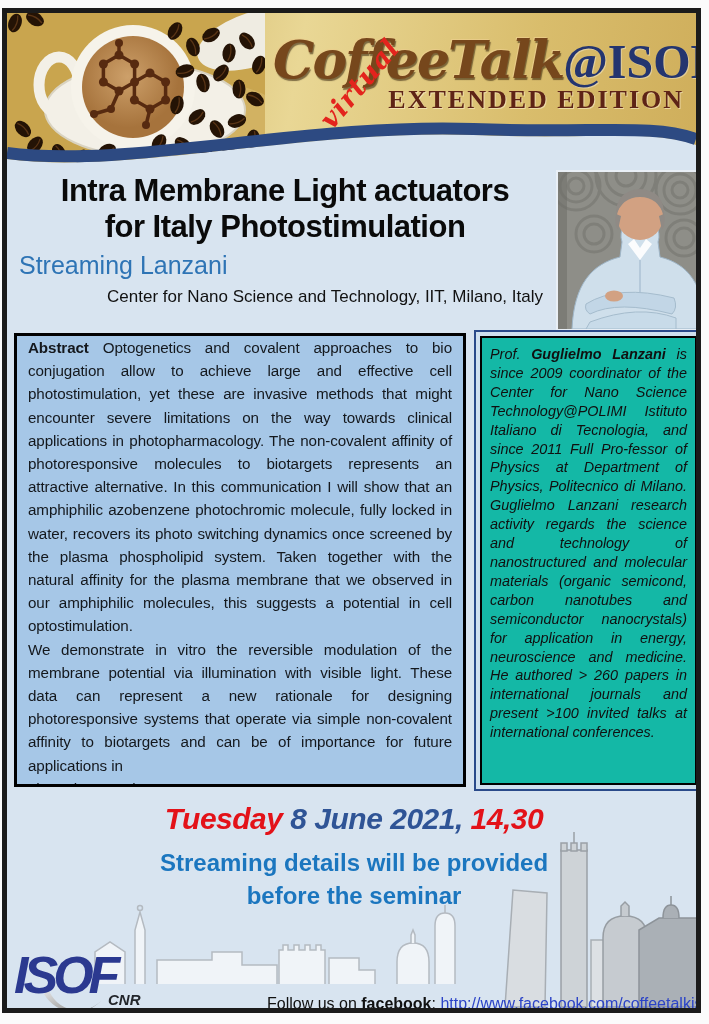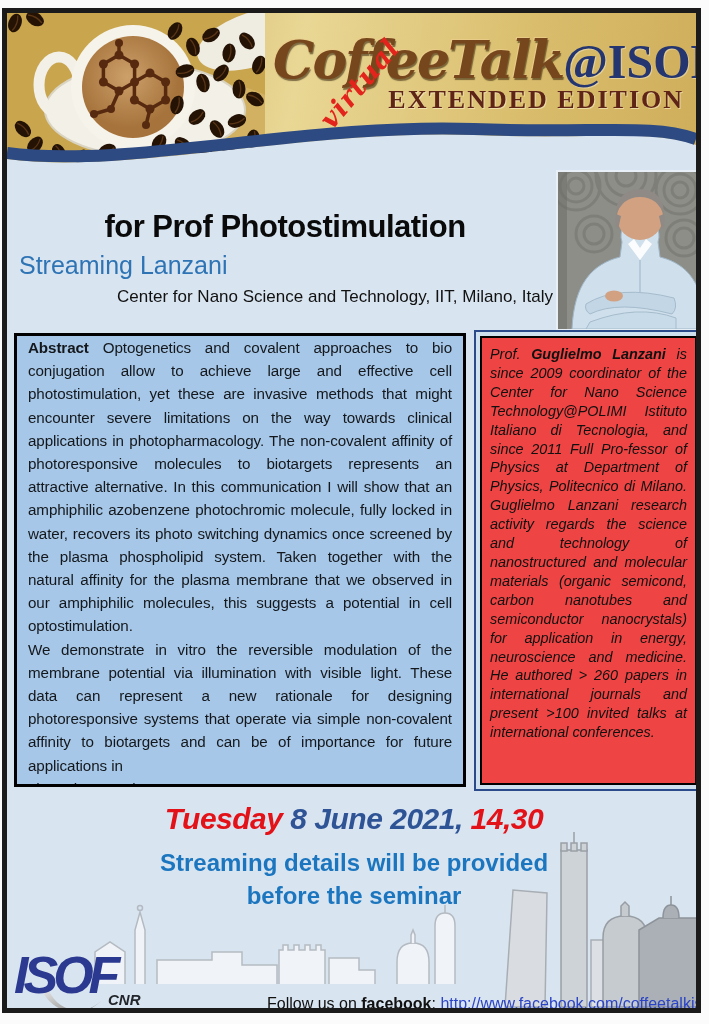--- a/index.html
+++ b/index.html
@@ -41,40 +41,40 @@
   
   .title-block{
     position:absolute;left:8px;top:160px;width:540px;text-align:center;z-index:2;
     font-weight:bold;font-size:31px;line-height:36px;color:#0a0a0a;letter-spacing:-0.5px;
   }
   .speaker-name{
     position:absolute;left:12px;top:238px;font-size:25px;color:#2e74b5;z-index:2;
   }
   .affiliations{
     position:absolute;left:0;top:272px;width:536px;text-align:right;z-index:2;
-    font-size:17px;line-height:24px;color:#111;margin-left:10px;
+    font-size:17px;line-height:24px;color:#111;
   }
   .speaker-photo{
     position:absolute;left:549px;top:157px;z-index:2;border:2px solid #e9eff6;
   }
   
   .abstract-box{
     position:absolute;left:7px;top:320px;width:452px;height:454px;box-sizing:border-box;
     background:#a6c7e7;border:3px solid #000;padding:0 11px;overflow:hidden;
     font-size:15.2px;line-height:23.2px;text-align:justify;color:#14181d;letter-spacing:-0.1px;
   }
   .abstract-box p{margin:0;}
   .abstract-label{font-weight:bold;}
   
   .bio-outer{
     position:absolute;left:467px;top:317px;width:229px;height:461px;box-sizing:border-box;
     border:2px solid #2a4a8a;background:#cfe0ef;padding:4px;z-index:2;
   }
   .bio-inner{
-    box-sizing:border-box;height:100%;background:#ef4444;border:2px solid #000;
+    box-sizing:border-box;height:100%;background:#14b8a6;border:2px solid #000;
     padding:7px 8px;overflow:hidden;
   }
   .bio-text{
     margin:0;font-style:italic;font-size:14.4px;line-height:18.9px;
     text-align:justify;color:#101010;
   }
   .bio-text b{font-weight:bold;}
   
   .event-date{
     position:absolute;left:0;top:789px;width:694px;text-align:center;z-index:3;
@@ -185,22 +185,22 @@
 
     <div class="virtual">virtual</div>
 
     <svg class="wave" viewBox="0 0 694 70" preserveAspectRatio="none">
       <path d="M0,58 C120,74 300,28 470,34 C590,39 650,28 694,44 L694,70 L0,70 Z" fill="#d8e4f0"></path>
       <path d="M0,52 C120,68 300,22 470,28 C590,33 650,22 694,38" fill="none" stroke="#2d4a82" stroke-width="12"></path>
     </svg>
   </div>
 
   <div class="title-block">
-    <br>
-    <span>for Prof Photostimulation</span>
+    <span>Intra Membrane Light actuators</span><br>
+    <span>for Italy Photostimulation</span>
   </div>
 
   <div class="speaker-name">Streaming Lanzani</div>
 
   <div class="affiliations">
     <div>Center for Nano Science and Technology, IIT, Milano, Italy</div>
   </div>
 
   <svg class="speaker-photo" width="144" height="157" viewBox="0 0 144 157">
     <rect width="144" height="157" fill="#8e8e88"></rect>

